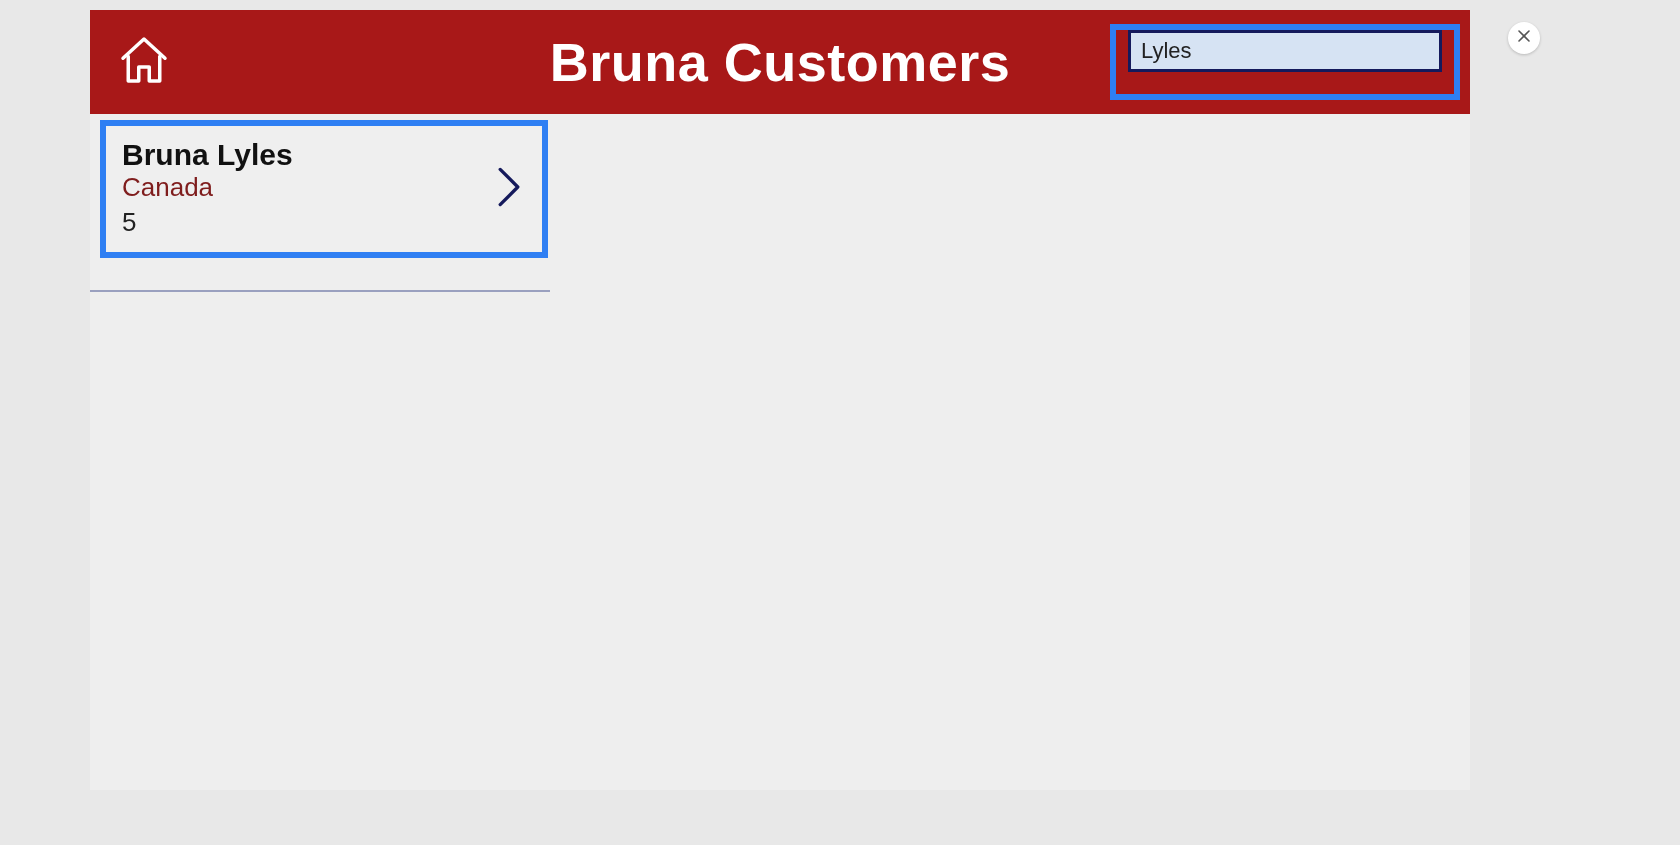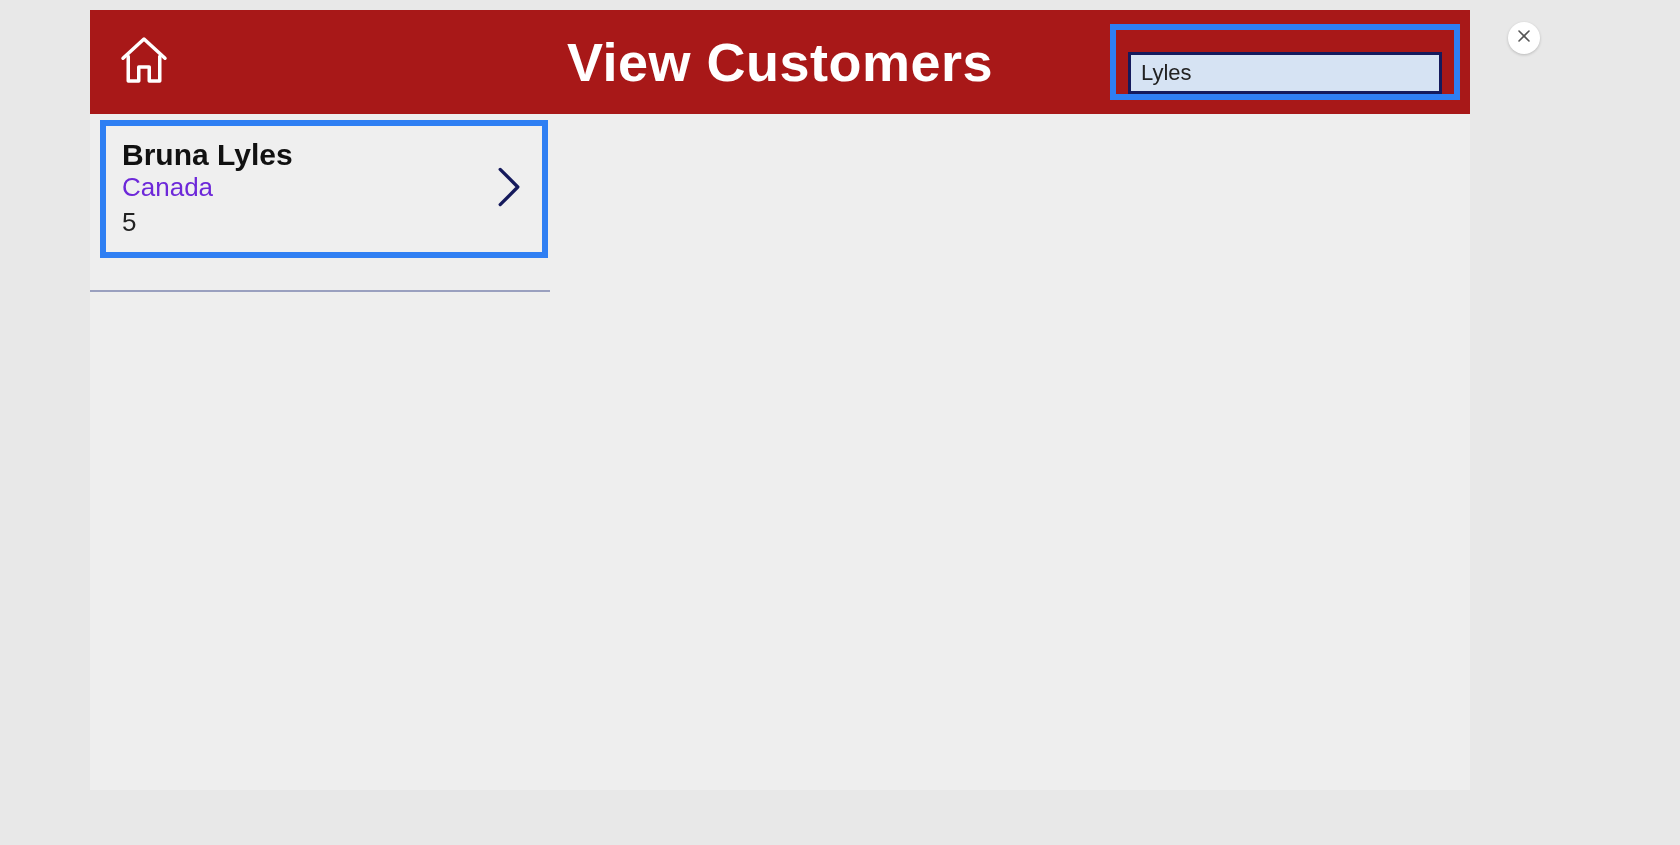--- a/index.html
+++ b/index.html
@@ -48,21 +48,21 @@
     pointer-events: none;
   }
   .search-wrap {
     position: absolute;
     right: 10px;
     top: 14px;
     width: 350px;
     height: 76px;
     border: 6px solid #2f7ff3;
     display: flex;
-    align-items: flex-end;
+    align-items: flex-start;
     justify-content: center;
     background: #a81818;
   }
   .search-input {
     width: 314px;
     height: 42px;
     border: 3px solid #151a5c;
     background: #d6e3f3;
     font-size: 22px;
     padding: 0 10px;
@@ -80,21 +80,21 @@
     position: relative;
     cursor: pointer;
   }
   .card .name {
     font-size: 30px;
     font-weight: 600;
     color: #111;
   }
   .card .country {
     font-size: 26px;
-    color: #6d28d9;
+    color: #7f1d1d;
     margin-bottom: 4px;
   }
   .card .idnum {
     font-size: 26px;
     color: #222;
   }
   .card .chevron {
     position: absolute;
     right: 18px;
     top: 50%;
@@ -130,21 +130,21 @@
 <div class="app">
   <div class="header-bar">
     <div class="home-btn">
       <span>
         <svg viewBox="0 0 64 64" fill="none" stroke="#ffffff" stroke-width="4" stroke-linejoin="round" stroke-linecap="round">
           <path d="M8 30 L32 8 L56 30"></path>
           <path d="M14 28 L14 56 L26 56 L26 40 L38 40 L38 56 L50 56 L50 28"></path>
         </svg>
       </span>
     </div>
-    <div class="title">View Customers</div>
+    <div class="title">Bruna Customers</div>
     <div class="search-wrap">
       <input class="search-input" type="text" value="Lyles" style="">
     </div>
   </div>
 
   <div class="content">
     <div class="card">
       <div class="name">Bruna  Lyles</div>
       <div class="country">Canada</div>
       <div class="idnum">5</div>

